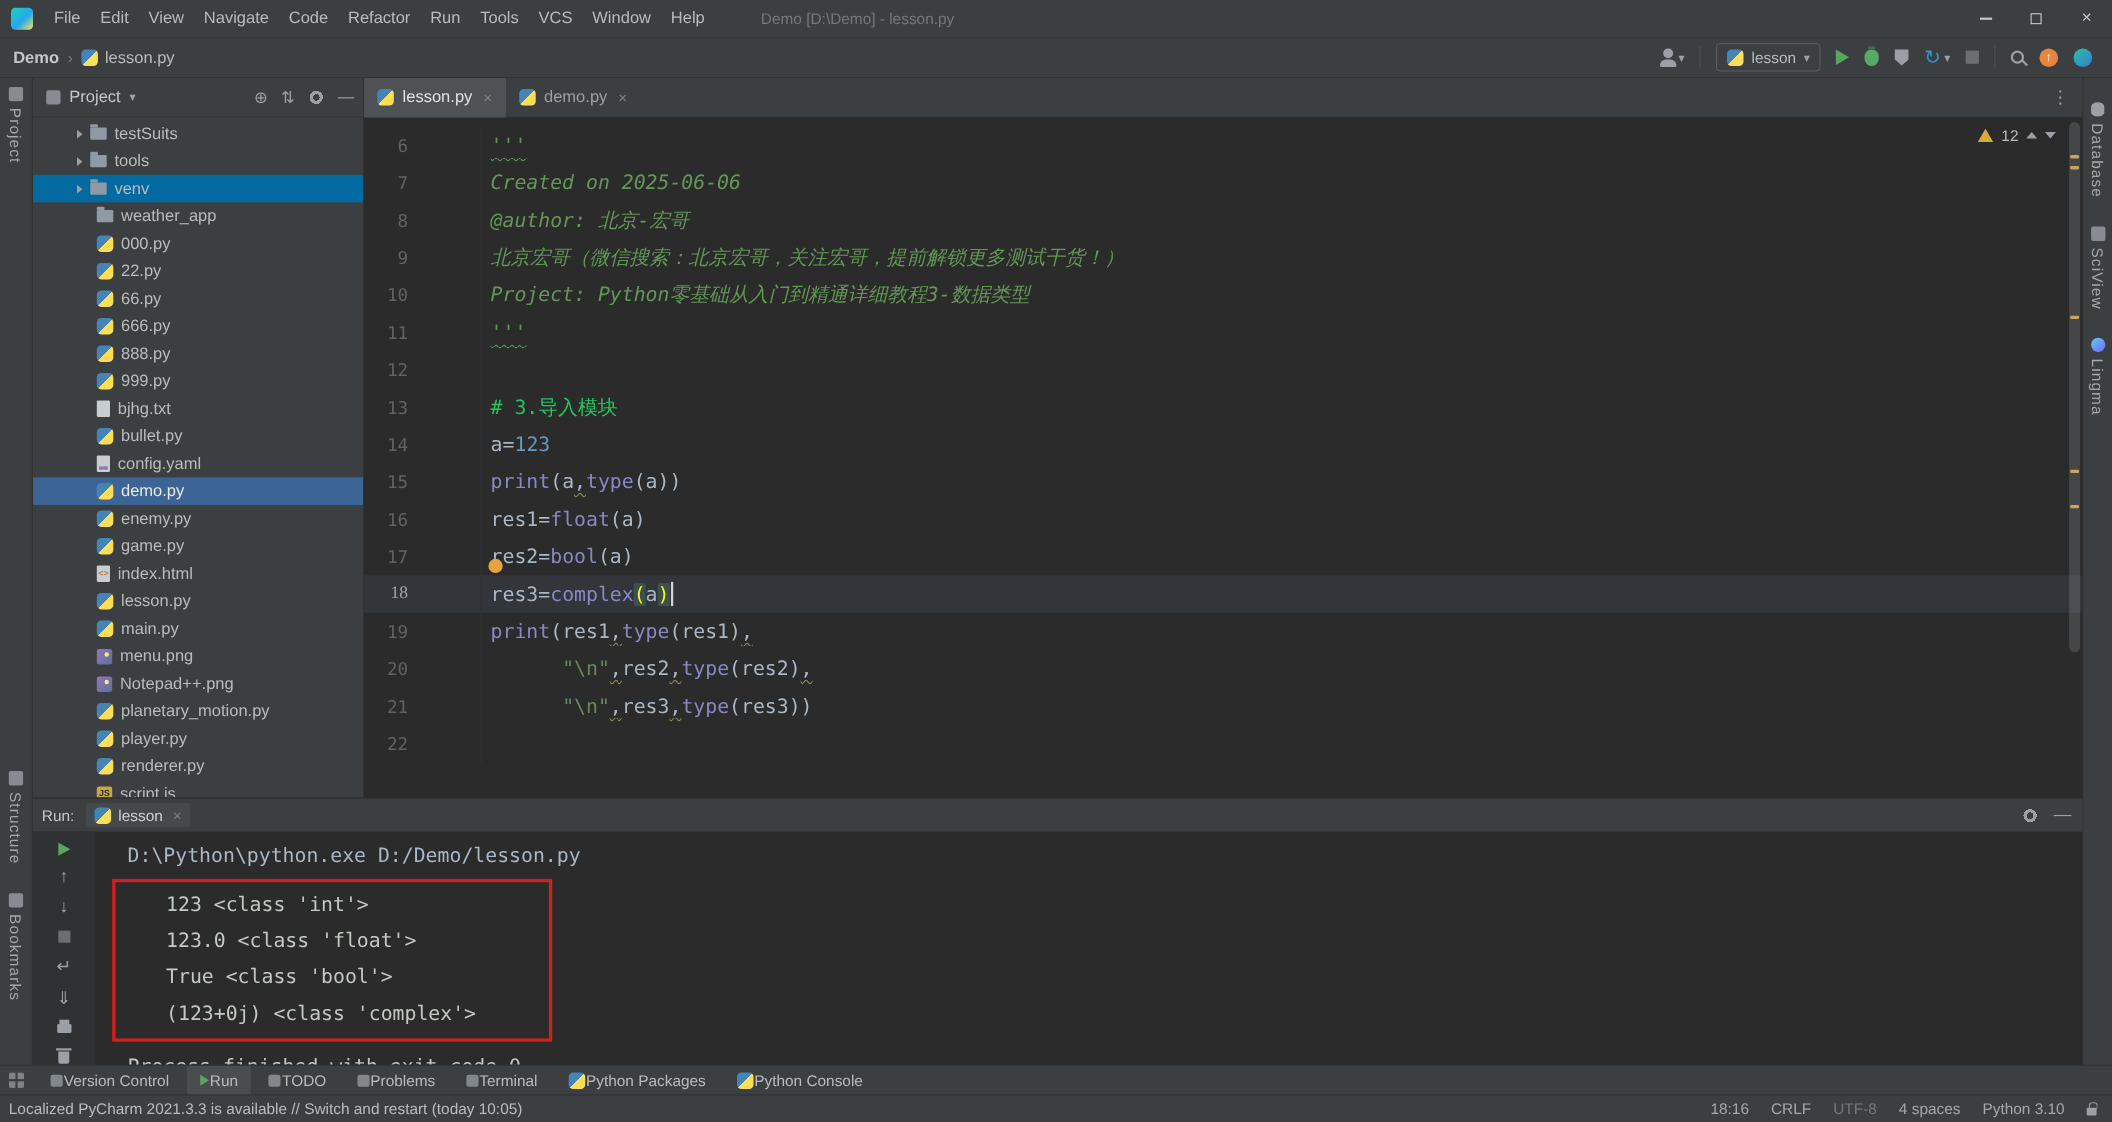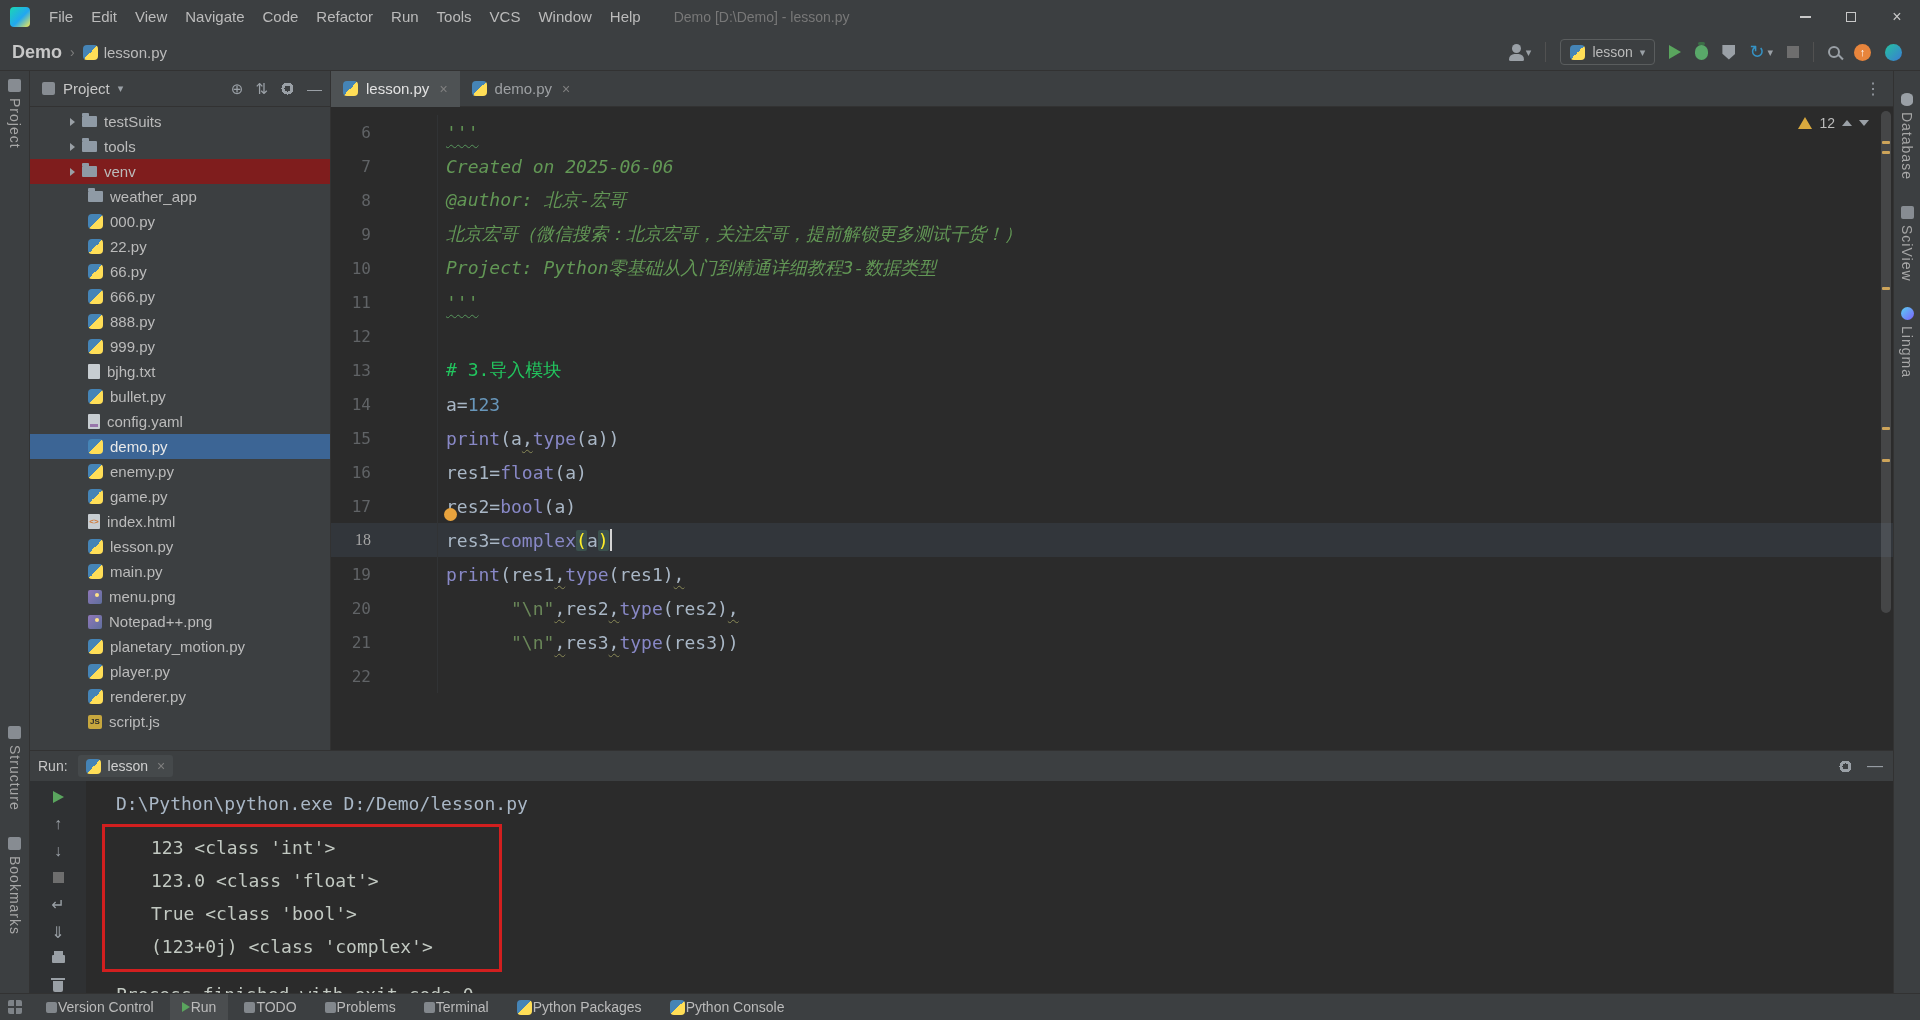--- a/index.html
+++ b/index.html
@@ -6,30 +6,30 @@
   html,body { width:1920px; height:1020px; overflow:hidden; background:#2b2b2b;
     font-family:"Liberation Sans", sans-serif; color:#bbbbbb; }
   .window { width:1920px; height:1020px; display:flex; flex-direction:column; background:#2b2b2b; position:relative; }
 
   
   .titlebar { height:34px; background:#3c3f41; display:flex; align-items:center; flex:0 0 auto; }
   .pycharm-logo { width:20px; height:20px; border-radius:4px; margin:0 10px 0 10px;
     background:linear-gradient(135deg,#1bd7b2 0%,#22a7f0 55%,#f5e94e 100%); }
   .menus { display:flex; align-items:center; }
   .menu-item { padding:0 9px; font-size:15px; color:#bbbbbb; line-height:34px; cursor:default; }
-  .win-title { margin-left:24px; font-size:14px; color:#787878; white-space:nowrap; }
+  .win-title { margin-left:42px; font-size:14px; color:#787878; white-space:nowrap; }
   .win-controls { margin-left:auto; display:flex; height:34px; }
   .win-btn { width:46px; height:34px; display:flex; align-items:center; justify-content:center; color:#c8c8c8; font-size:14px; }
   .min-bar { width:11px; height:2px; background:#c8c8c8; }
   .max-box { width:10px; height:10px; border:1.5px solid #c8c8c8; }
   .close-x { font-size:16px; }
 
   
   .toolbar { height:37px; background:#3c3f41; border-bottom:1px solid #323232; display:flex; align-items:center; padding:0 12px; flex:0 0 auto; }
-  .crumb-project { font-weight:bold; font-size:18px; color:#c7c7c7; }
+  .crumb-project { font-weight:bold; font-size:15px; color:#c7c7c7; }
   .crumb-sep { margin:0 8px; color:#7d7d7d; font-size:14px; }
   .crumb-file { font-size:15px; color:#bbbbbb; margin-left:6px; }
   .toolbar-right { margin-left:auto; display:flex; align-items:center; gap:14px; padding-right:6px; }
   .tb-divider { width:1px; height:20px; background:#515151; }
   .caret-down { color:#9aa0a6; font-size:11px; }
   .run-config-combo { display:flex; align-items:center; gap:7px; border:1px solid #5a5d5e; border-radius:4px; padding:4px 9px; }
   .run-config-combo .label { font-size:14px; color:#bbbbbb; }
 
   .icon-python { width:15px; height:15px; border-radius:4px; flex:0 0 auto;
     background:linear-gradient(135deg,#4584b6 0 50%,#ffde57 50% 100%); }
@@ -64,21 +64,21 @@
   .main-row { flex:1 1 auto; display:flex; min-height:0; }
 
   
   .project-panel { width:301px; flex:0 0 auto; background:#3c3f41; border-right:1px solid #323232; display:flex; flex-direction:column; min-height:0; }
   .panel-header { height:36px; display:flex; align-items:center; padding:0 8px 0 12px; gap:8px; border-bottom:1px solid #323232; flex:0 0 auto; }
   .panel-header .title { font-size:15px; color:#c7c7c7; }
   .ph-icons { margin-left:auto; display:flex; align-items:center; gap:12px; color:#9aa0a6; font-size:15px; }
   .tree { flex:1 1 auto; overflow:hidden; padding-top:2px; }
   .tree-row { height:25px; display:flex; align-items:center; gap:7px; padding-left:58px; font-size:15px; color:#bbbbbb; white-space:nowrap; }
   .tree-row.has-chevron { padding-left:40px; }
-  .tree-row.excluded { background:#7f1d1d;padding-left:40px; }
+  .tree-row.excluded { background:#0369a1;padding-left:40px; }
   .tree-row.selected { background:#3c6595; color:#e8e8e8; }
   .tri-right { width:0; height:0; border-top:4px solid transparent; border-bottom:4px solid transparent; border-left:5px solid #9aa0a6; flex:0 0 auto; }
   .icon-folder { width:15px; height:11px; background:#8f9aa5; border-radius:1px; position:relative; flex:0 0 auto; }
   .icon-folder::before { content:''; position:absolute; top:-3px; left:0; width:7px; height:3px; background:#8f9aa5; border-radius:1px 1px 0 0; }
   .icon-page { width:12px; height:15px; background:#c7cdd1; border-radius:1px; flex:0 0 auto; position:relative; }
   .icon-yaml { width:12px; height:15px; background:#c7cdd1; border-radius:1px; flex:0 0 auto; position:relative; }
   .icon-yaml::after { content:''; position:absolute; bottom:2px; left:2px; width:8px; height:3px; background:#9876aa; }
   .icon-html { width:12px; height:15px; background:#c7cdd1; border-radius:1px; display:flex; align-items:center; justify-content:center; font-size:8px; color:#d07735; font-weight:bold; flex:0 0 auto; }
   .icon-image { width:14px; height:14px; border-radius:2px; background:linear-gradient(135deg,#8f77b8,#5f6f9e); position:relative; flex:0 0 auto; }
   .icon-image::after { content:''; position:absolute; top:3px; right:3px; width:4px; height:4px; border-radius:50%; background:#ffe28a; }
@@ -513,14 +513,25 @@
       <span class="btab">
         <span class="icon-python"></span>
         <span>Python Packages</span>
       </span>
       <span class="btab">
         <span class="icon-python"></span>
         <span>Python Console</span>
       </span>
     </div>
 
+  <div class="status-bar">
+    <span class="status-msg">Localized PyCharm 2021.3.3 is available // Switch and restart (today 10:05)</span>
+    <span class="status-right">
+      <span class="status-item">18:16</span>
+        <span class="status-item">CRLF</span>
+        <span class="status-item dim">UTF-8</span>
+        <span class="status-item">4 spaces</span>
+        <span class="status-item">Python 3.10</span>
+        <span class="lock-shape" style="order:99;"></span>
+    </span>
+  </div>
 
 </div>
 
 </body></html>

